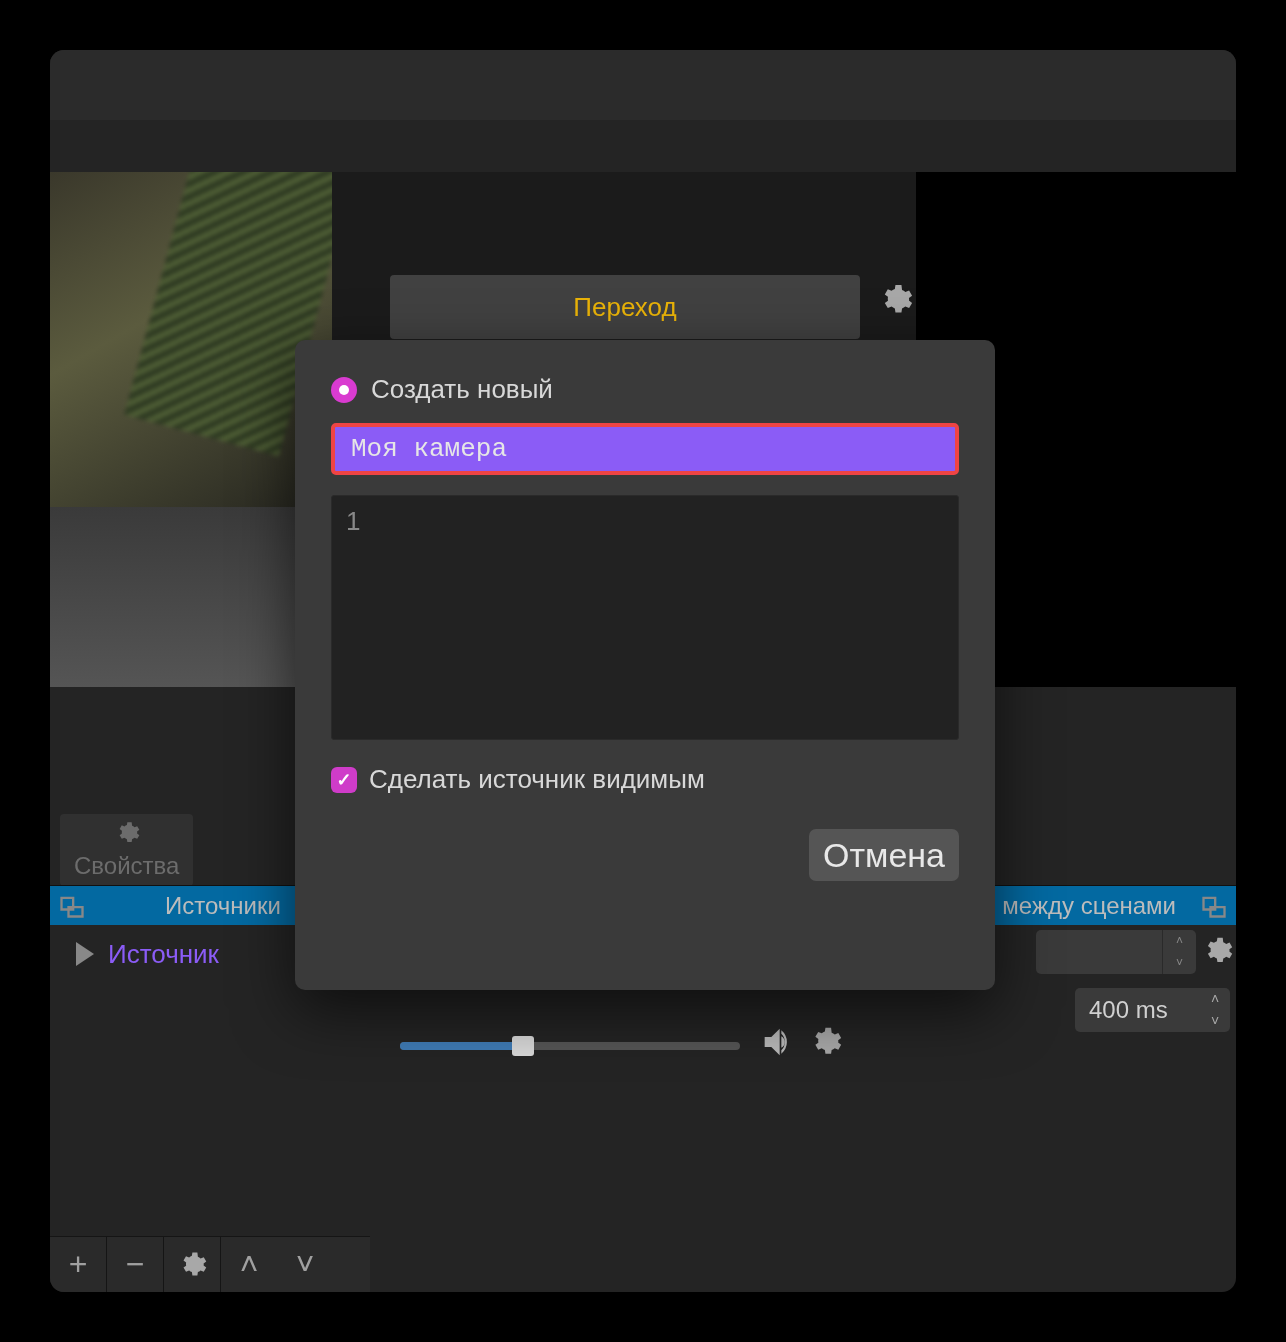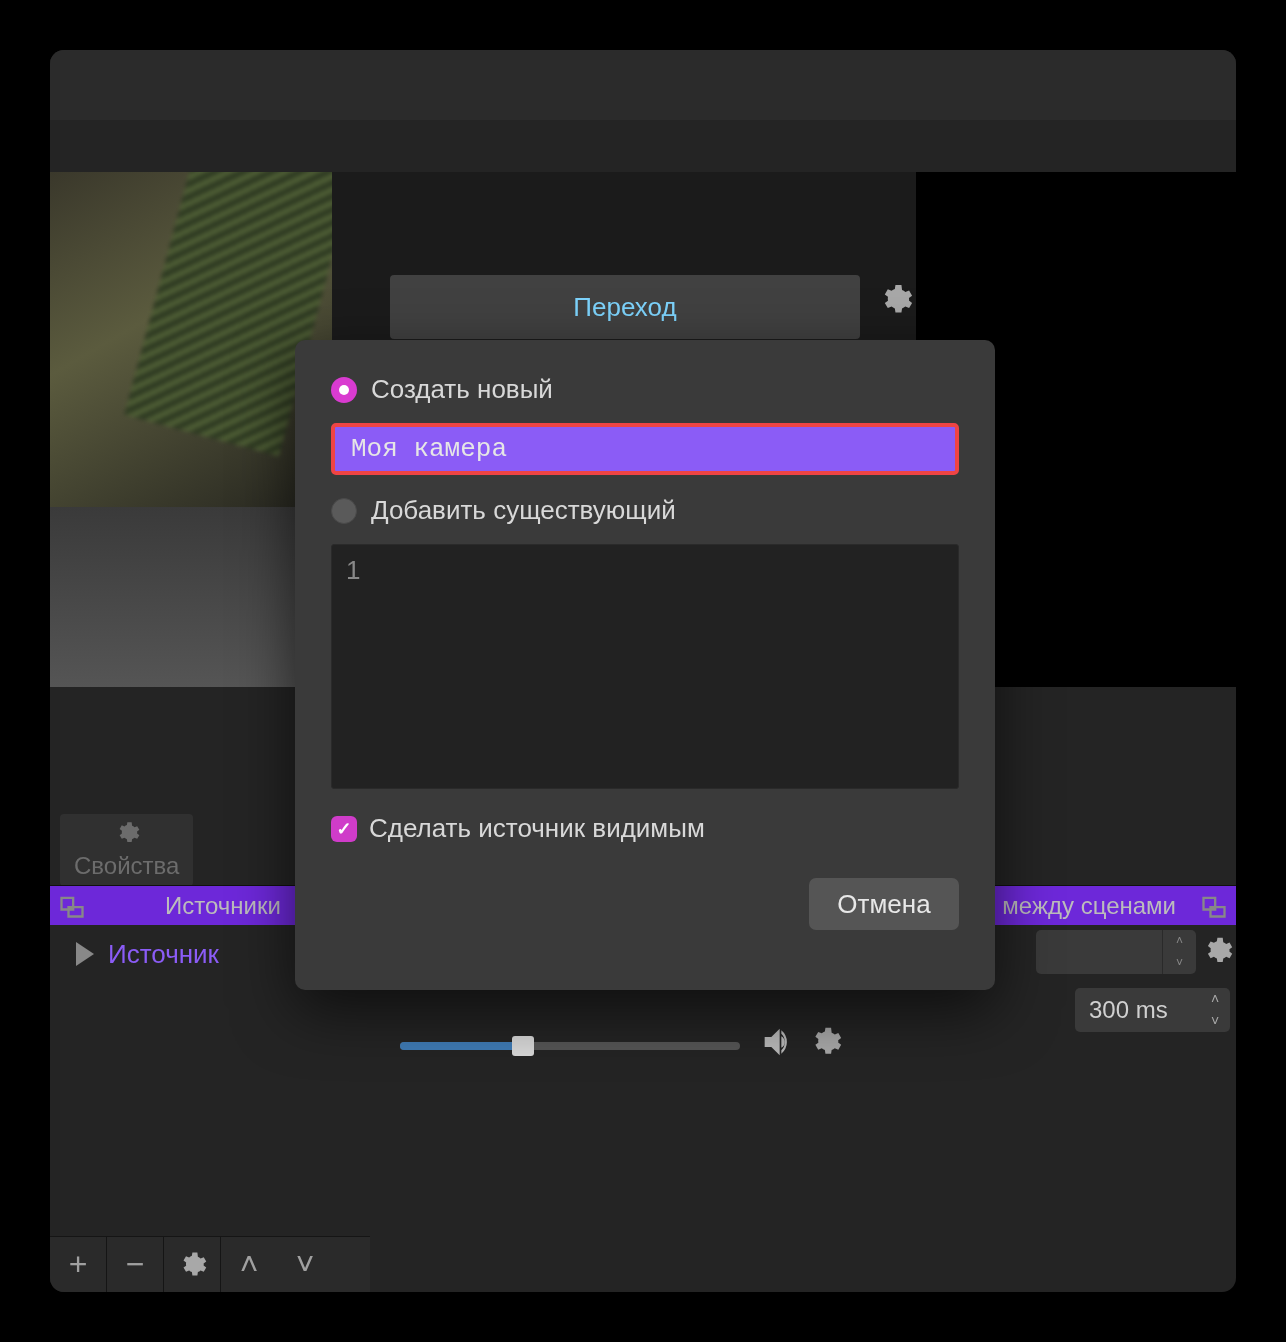--- a/index.html
+++ b/index.html
@@ -41,21 +41,21 @@
   }
   .preview-mid { flex:1; background:#1b1b1b; }
   .preview-right { width:320px; height:100%; background:#000; }
   .transition-bar {
     position:absolute;
     left: 340px; top: 225px;
     width: 470px; height: 64px;
     background:#414141;
     border-radius:4px;
     display:flex; align-items:center; justify-content:center;
-    color:#7dd3fc;
+    color:#eab308;
     font-size:26px;
   }
   .transition-gear {
     position:absolute;
     left: 820px; top: 225px;
     width:50px; height:50px;
     display:flex; align-items:center; justify-content:center;
     color:#a8a8a8;
   }
   .gear-svg { width:36px; height:36px; fill:#a8a8a8; }
@@ -75,21 +75,21 @@
     padding:6px 14px;
     color:#6c6c6c;
     flex-direction:column;
   }
   .panel-headers {
     position:absolute;
     left:0; top:835px; width:100%; height:40px;
     display:flex; align-items:center;
     color:#bcbcbc; font-size:24px;
     border-top:1px solid #111;
-    background:#6d28d9;
+    background:#0369a1;
   }
   .panel-headers .h-src { position:absolute; left:115px; }
   .panel-headers .h-trans { position:absolute; right:60px; }
   .popout-icon { position:absolute; left:4px; width:36px; height:36px; display:flex; align-items:center; justify-content:center; }
   .popout-icon2 { position:absolute; right:4px; width:36px; height:36px; display:flex; align-items:center; justify-content:center; }
   .popout-svg { width:28px; height:28px; fill:#888; }
 
   .sources-row {
     position:absolute;
     left:0; top:880px; width:320px; height:48px;
@@ -219,21 +219,21 @@
     display:flex; align-items:center; justify-content:center;
     color:#fff; font-size:18px; font-weight:bold;
     flex-shrink:0;
   }
   .modal-buttons { display:flex; justify-content:flex-end; gap:20px; }
   .btn {
     min-width:150px; height:52px;
     background:#555;
     border-radius:7px;
     display:flex; align-items:center; justify-content:center;
-    color:#e8e8e8; font-size:26px;
+    color:#e8e8e8; font-size:34px;
     cursor:pointer;
   }
 </style>
 </head>
 <body>
 
 <div class="app">
   <div class="topbar"></div>
 
   <div class="previews">
@@ -292,21 +292,21 @@
     </div>
   </div>
   <div class="trans-gear2">
     <svg class="gear-svg" style="width:32px;height:32px" viewBox="0 0 24 24">
         <path d="M12 8a4 4 0 100 8 4 4 0 000-8zm9.4 4a7.6 7.6 0 00-.1-1.3l2.1-1.6-2-3.4-2.5 1a7.7 7.7 0 00-2.2-1.3L16.3 2h-4l-.4 2.6a7.7 7.7 0 00-2.2 1.3l-2.5-1-2 3.4 2.1 1.6a7.6 7.6 0 000 2.6L5.2 14l2 3.4 2.5-1a7.7 7.7 0 002.2 1.3l.4 2.6h4l.4-2.6a7.7 7.7 0 002.2-1.3l2.5 1 2-3.4-2.1-1.6c.1-.4.1-.9.1-1.3z"></path>
       </svg>
   </div>
 
   <div class="duration-row">
     <div class="duration-field">
-      <span>300 ms</span>
+      <span>400 ms</span>
       <div class="dur-stepper">
         <div class="dur-half">˄</div>
         <div class="dur-half">˅</div>
       </div>
     </div>
   </div>
 
   <div class="audio-slider">
     <div class="fill"></div>
     <div class="thumb"></div>
@@ -348,24 +348,20 @@
   </div>
 
   <div class="modal">
     <div class="radio-row">
       <div class="radio-outer radio-selected">
           <div class="dot"></div>
         </div>
       <span>Создать новый</span>
     </div>
     <input class="name-input" type="text" value="Моя камера" style="">
-    <div class="radio-row">
-      <div class="radio-outer radio-unselected"></div>
-      <span>Добавить существующий</span>
-    </div>
     <div class="listbox">
       <div>1</div>
     </div>
     <div class="chk-row">
       <div class="chk">✓</div>
       <span>Сделать источник видимым</span>
     </div>
     <div class="modal-buttons">
       <div class="btn">
           <span>Отмена</span>

